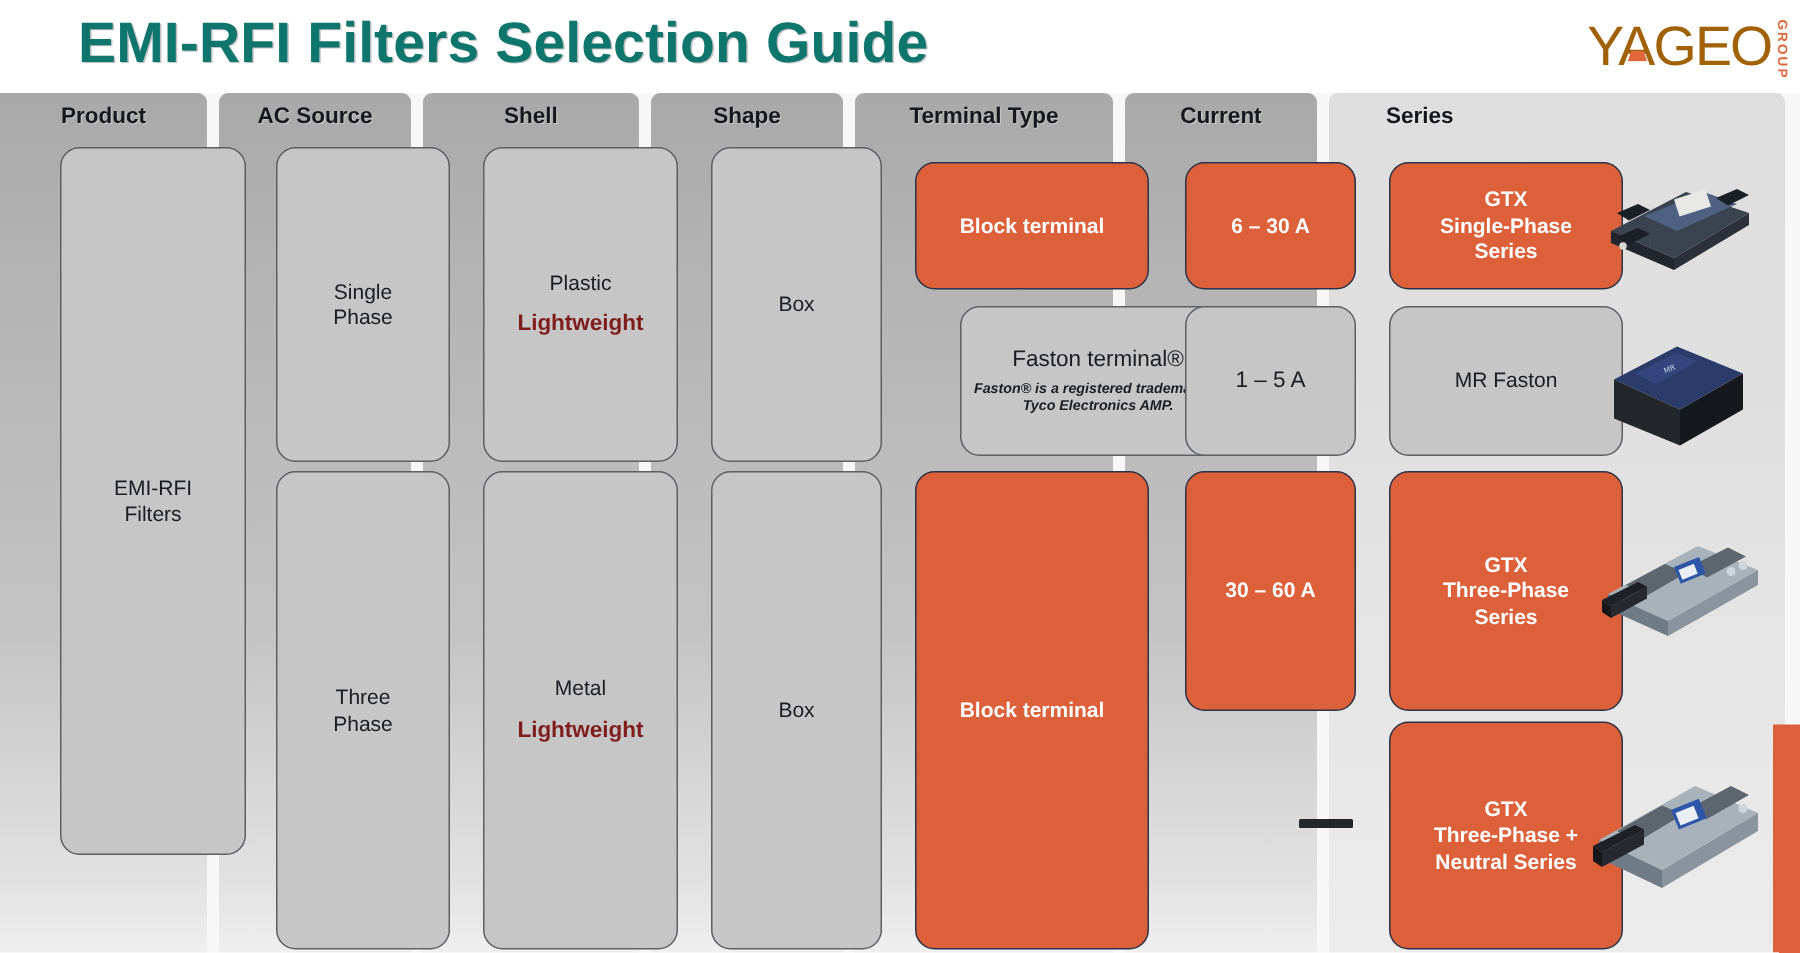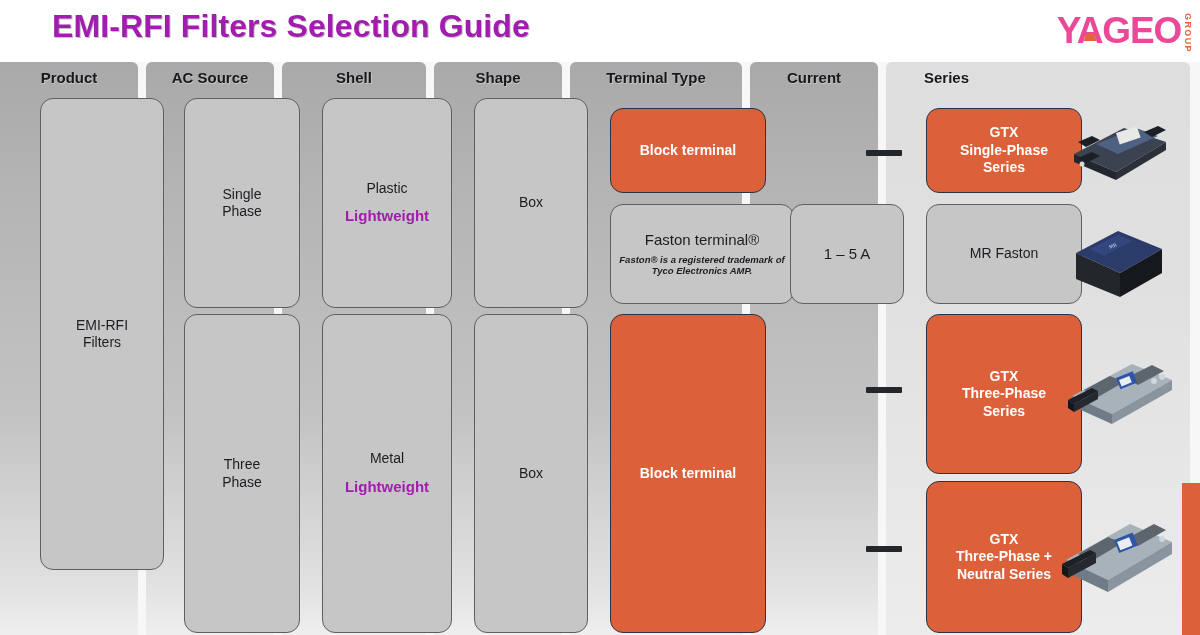--- a/index.html
+++ b/index.html
@@ -11,32 +11,32 @@
     position:relative;
   }
 
   
   #titlebar{
     position:absolute;left:0;top:0;width:1200px;height:62px;
     background:#ffffff;
   }
   #page-title{
     position:absolute;left:52px;top:8px;
-    font-size:32px;font-weight:bold;color:#a21caf;
+    font-size:38px;font-weight:bold;color:#0f766e;
     letter-spacing:.1px;
     text-shadow:1px 1px 0 rgba(120,120,125,.45);
   }
 
   
   #logo{
     position:absolute;right:8px;top:12px;
     height:40px;display:flex;align-items:flex-start;
   }
   #logo-word{
-    font-size:37px;font-weight:bold;color:#ec4899;
+    font-size:37px;font-weight:normal;color:#a16207;
     letter-spacing:-1.2px;line-height:37px;
     position:relative;
   }
   #logo-a-accent{
     position:absolute;left:27px;top:22px;width:13px;height:7px;
     background:#e1663a;
     clip-path:polygon(18% 0,82% 0,100% 100%,0 100%);
   }
   #logo-group{
     font-size:9px;font-weight:bold;color:#e1663a;
@@ -84,21 +84,21 @@
     color:#1b1d20;
     font-size:14px;
   }
   .node.orange{
     background:#dc6039;
     border:1px solid #2d3346;
     color:#ffffff;
     font-size:14px;font-weight:bold;
   }
   .node .sub{
-    color:#a21caf;font-weight:bold;font-size:15px;margin-top:10px;
+    color:#7f1d1d;font-weight:bold;font-size:15px;margin-top:10px;
   }
   .node .main-lbl{font-size:14px;}
   .node .note{
     font-size:9.5px;font-style:italic;color:#1b1d20;
     font-weight:bold;margin-top:4px;line-height:1.25;
     padding:0 5px;
   }
   .node .big{font-size:15px;font-weight:bold;}
 
   
@@ -204,30 +204,36 @@
   <div class="node gray" style="left:442px;top:36px;width:114px;height:210px;">
     <span>Box</span>
   </div>
   <div class="node gray" style="left:442px;top:252px;width:114px;height:319px;">
     <span>Box</span>
   </div>
 
   <div class="node orange" style="left:578px;top:46px;width:156px;height:85px;">
     <span>Block terminal</span>
   </div>
-  <div class="node gray" style="left:578px;top:142px;width:184px;height:100px;align-items:center;">
+  <div class="node gray" style="left:608px;top:142px;width:184px;height:100px;align-items:center;">
     <span style="font-size:15px;">Faston terminal®</span>
     <span class="note">Faston® is a registered trademark of Tyco Electronics AMP.</span>
   </div>
   <div class="node orange" style="left:578px;top:252px;width:156px;height:319px;">
     <span>Block terminal</span>
   </div>
 
+  <div class="node orange" style="left:758px;top:46px;width:114px;height:85px;">
+    <span>6 – 30 A</span>
+  </div>
   <div class="node gray" style="left:758px;top:142px;width:114px;height:100px;">
     <span class="big" style="font-weight:normal;">1 – 5 A</span>
+  </div>
+  <div class="node orange" style="left:758px;top:252px;width:114px;height:160px;">
+    <span>30 – 60 A</span>
   </div>
 
   <div class="node orange" style="left:894px;top:46px;width:156px;height:85px;">
     <span>GTX</span>
     <span>Single-Phase</span>
     <span>Series</span>
   </div>
   <div class="node gray" style="left:894px;top:142px;width:156px;height:100px;">
     <span>MR Faston</span>
   </div>

